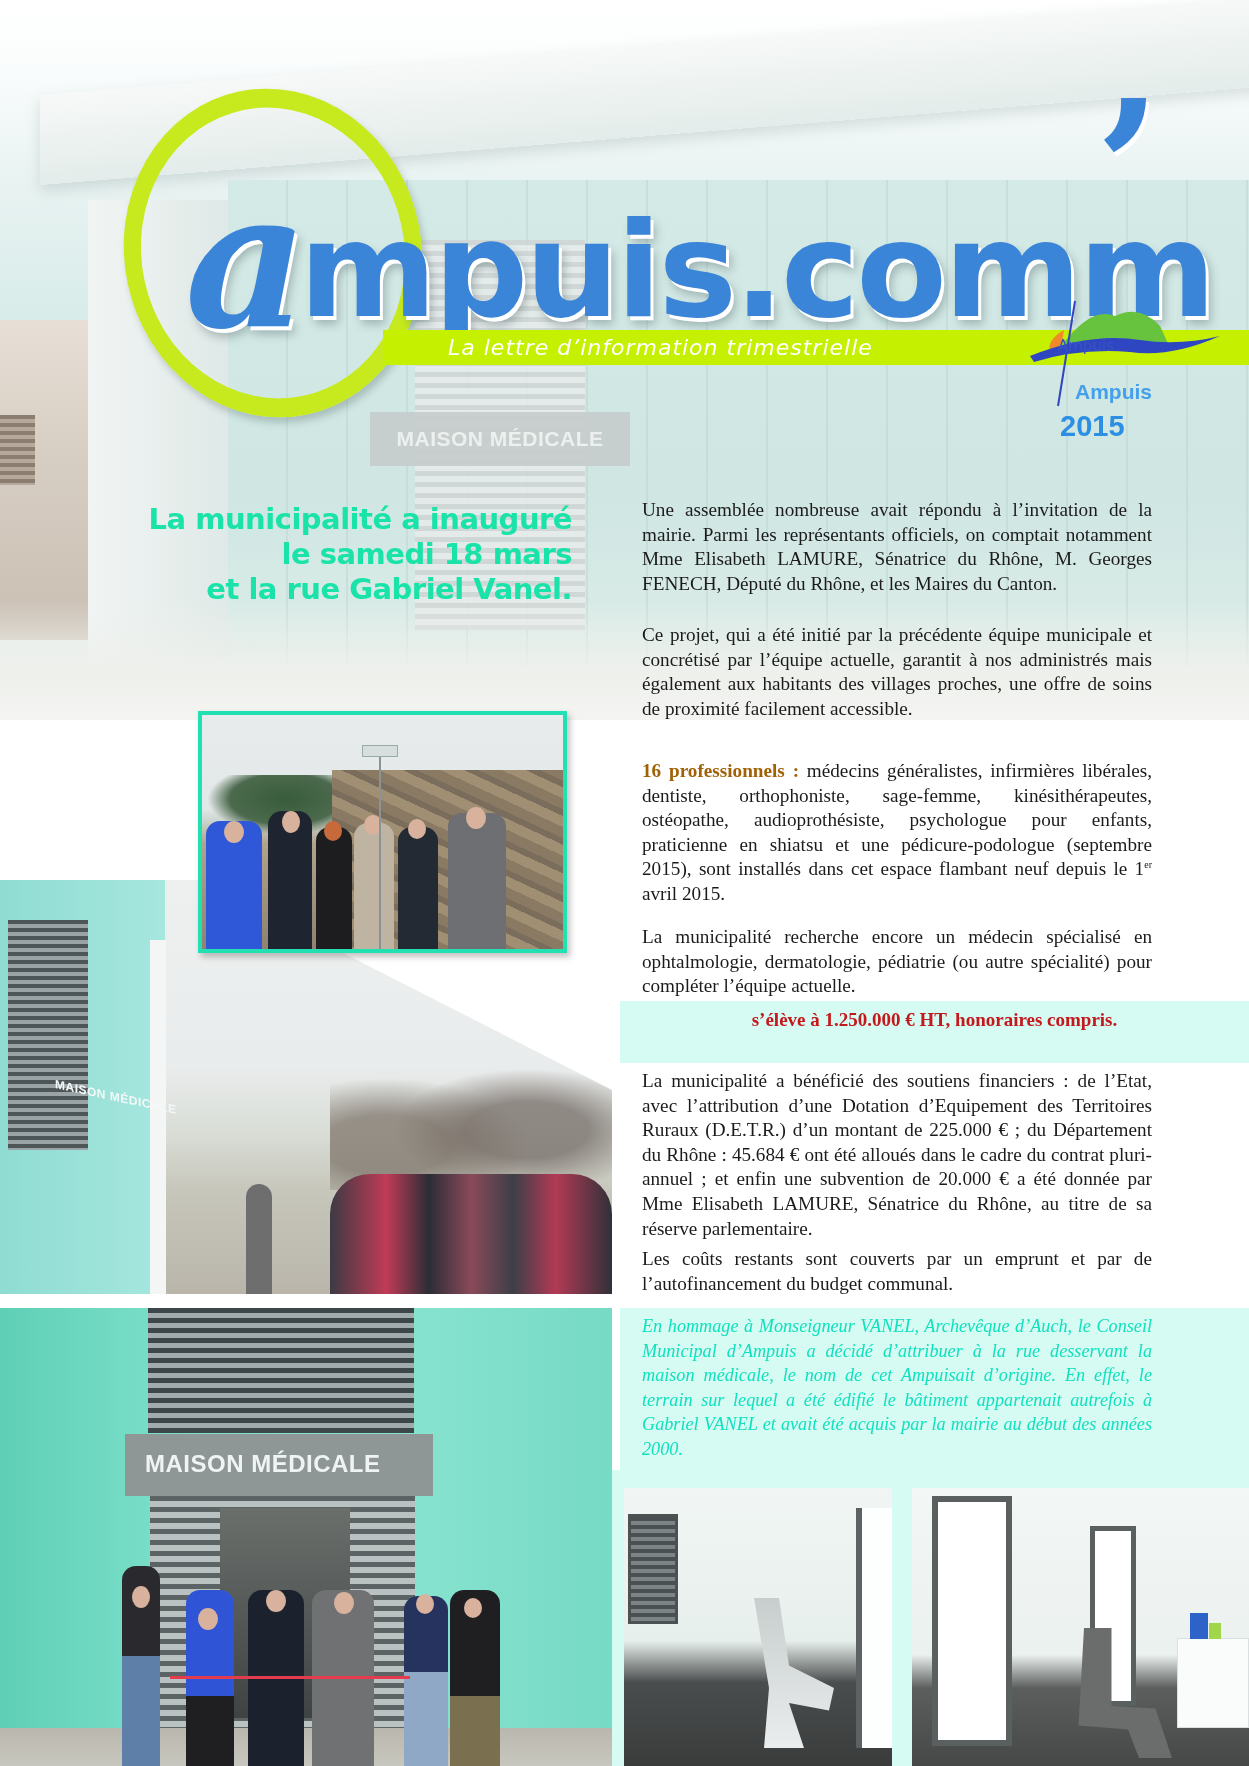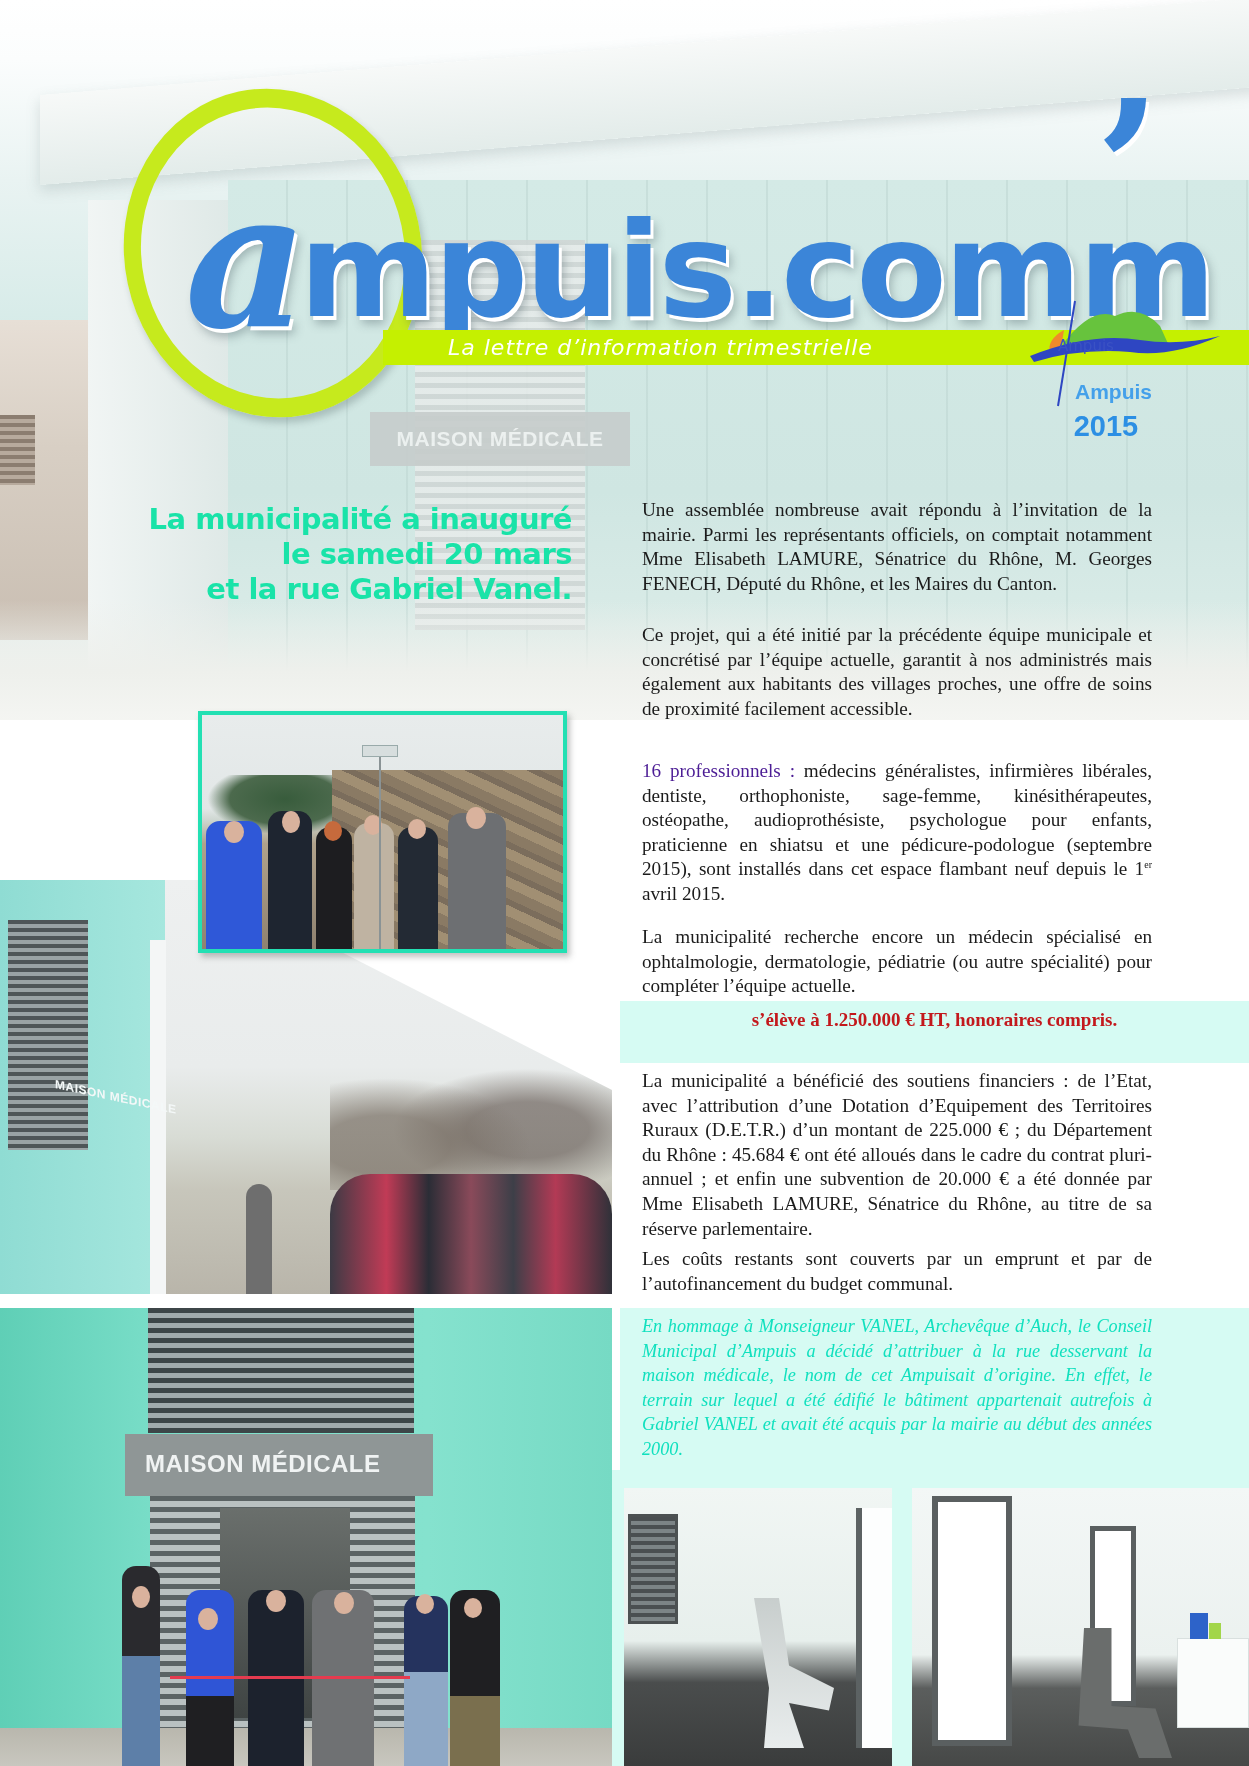--- a/index.html
+++ b/index.html
@@ -90,21 +90,21 @@
     }
     .town-logo-label {
       position: absolute; left: 1058px; top: 337px;
       font-family: "DejaVu Sans", sans-serif; font-size: 15px; color: #3a52c4;
     }
     .issue-month {
       position: absolute; left: 1060px; top: 380px; width: 92px; text-align: right;
       font-family: "Liberation Sans", sans-serif; font-weight: bold; font-size: 21px; color: #44a0ea;
     }
     .issue-year {
-      position: absolute; left: 1060px; top: 410px; width: 92px; text-align: center;
+      position: absolute; left: 1060px; top: 410px; width: 92px; text-align: left;
       font-family: "Liberation Sans", sans-serif; font-weight: bold; font-size: 29px; color: #2c8fe4;
     }
 
     
     .headline {
       position: absolute; left: 100px; top: 502px; width: 472px; text-align: right;
       font-family: "DejaVu Sans", "Liberation Sans", sans-serif; font-weight: bold;
       font-size: 29px; line-height: 35px; color: #19e3a8; letter-spacing: -0.5px;
     }
     .headline span { display: block; }
@@ -237,21 +237,21 @@
     
     .article {
       position: absolute; left: 642px; width: 510px;
       font-family: "Liberation Serif", "DejaVu Serif", serif;
       font-size: 19.2px; line-height: 24.6px; color: #1b1b1b; text-align: justify;
     }
     .p1 { top: 498px; }
     .p2 { top: 623px; }
     .p3 { top: 759px; }
     .p4 { top: 925px; }
-    .highlight-red { color: #4c1d95; }
+    .highlight-red { color: #a16207; font-weight: bold; }
     sup { font-size: 10px; vertical-align: super; line-height: 0; }
 
     .cost-box {
       position: absolute; left: 620px; top: 1001px; width: 629px; height: 62px;
       background: #d6fbf3; text-align: center;
       font-family: "Liberation Serif", serif; font-weight: bold;
       font-size: 19px; line-height: 23px; color: #c3181c; padding-top: 7px;
     }
     .p5 { top: 1069px; font-family: Liberation Serif, serif; }
     .p6 { top: 1247px; }
@@ -299,21 +299,21 @@
   <path d="M10 60 Q70 36 120 44 Q160 50 200 40 Q150 62 110 56 Q60 52 14 66 Z" fill="#2e46c2"></path>
   <path d="M55 5 L38 110" stroke="#2e46c2" stroke-width="2" fill="none"></path>
 </svg>
 <div class="town-logo-label">Ampuis</div>
 
 <div class="issue-month">Ampuis</div>
 <div class="issue-year">2015</div>
 
 <h1 class="headline">
   <span>La municipalité a inauguré</span>
-  <span>le samedi 20 mars</span>
+  <span>le samedi 18 mars</span>
   <span>et la rue Gabriel Vanel.</span>
 </h1>
 
 <div class="photo photo-crowd">
   <div class="crowd-building"></div>
   <div class="crowd-building-louver"></div>
   <div class="crowd-building-frame"></div>
   <div class="photo-label" style="left:55px; top:210px; font-size:12px; transform:skewY(12deg); color:#f4f8f8;">MAISON MÉDICALE</div>
   <div class="crowd-trees"></div>
   <div class="person" style="left:246px; height:110px; width:26px; background:#6e6e6e;"></div>

